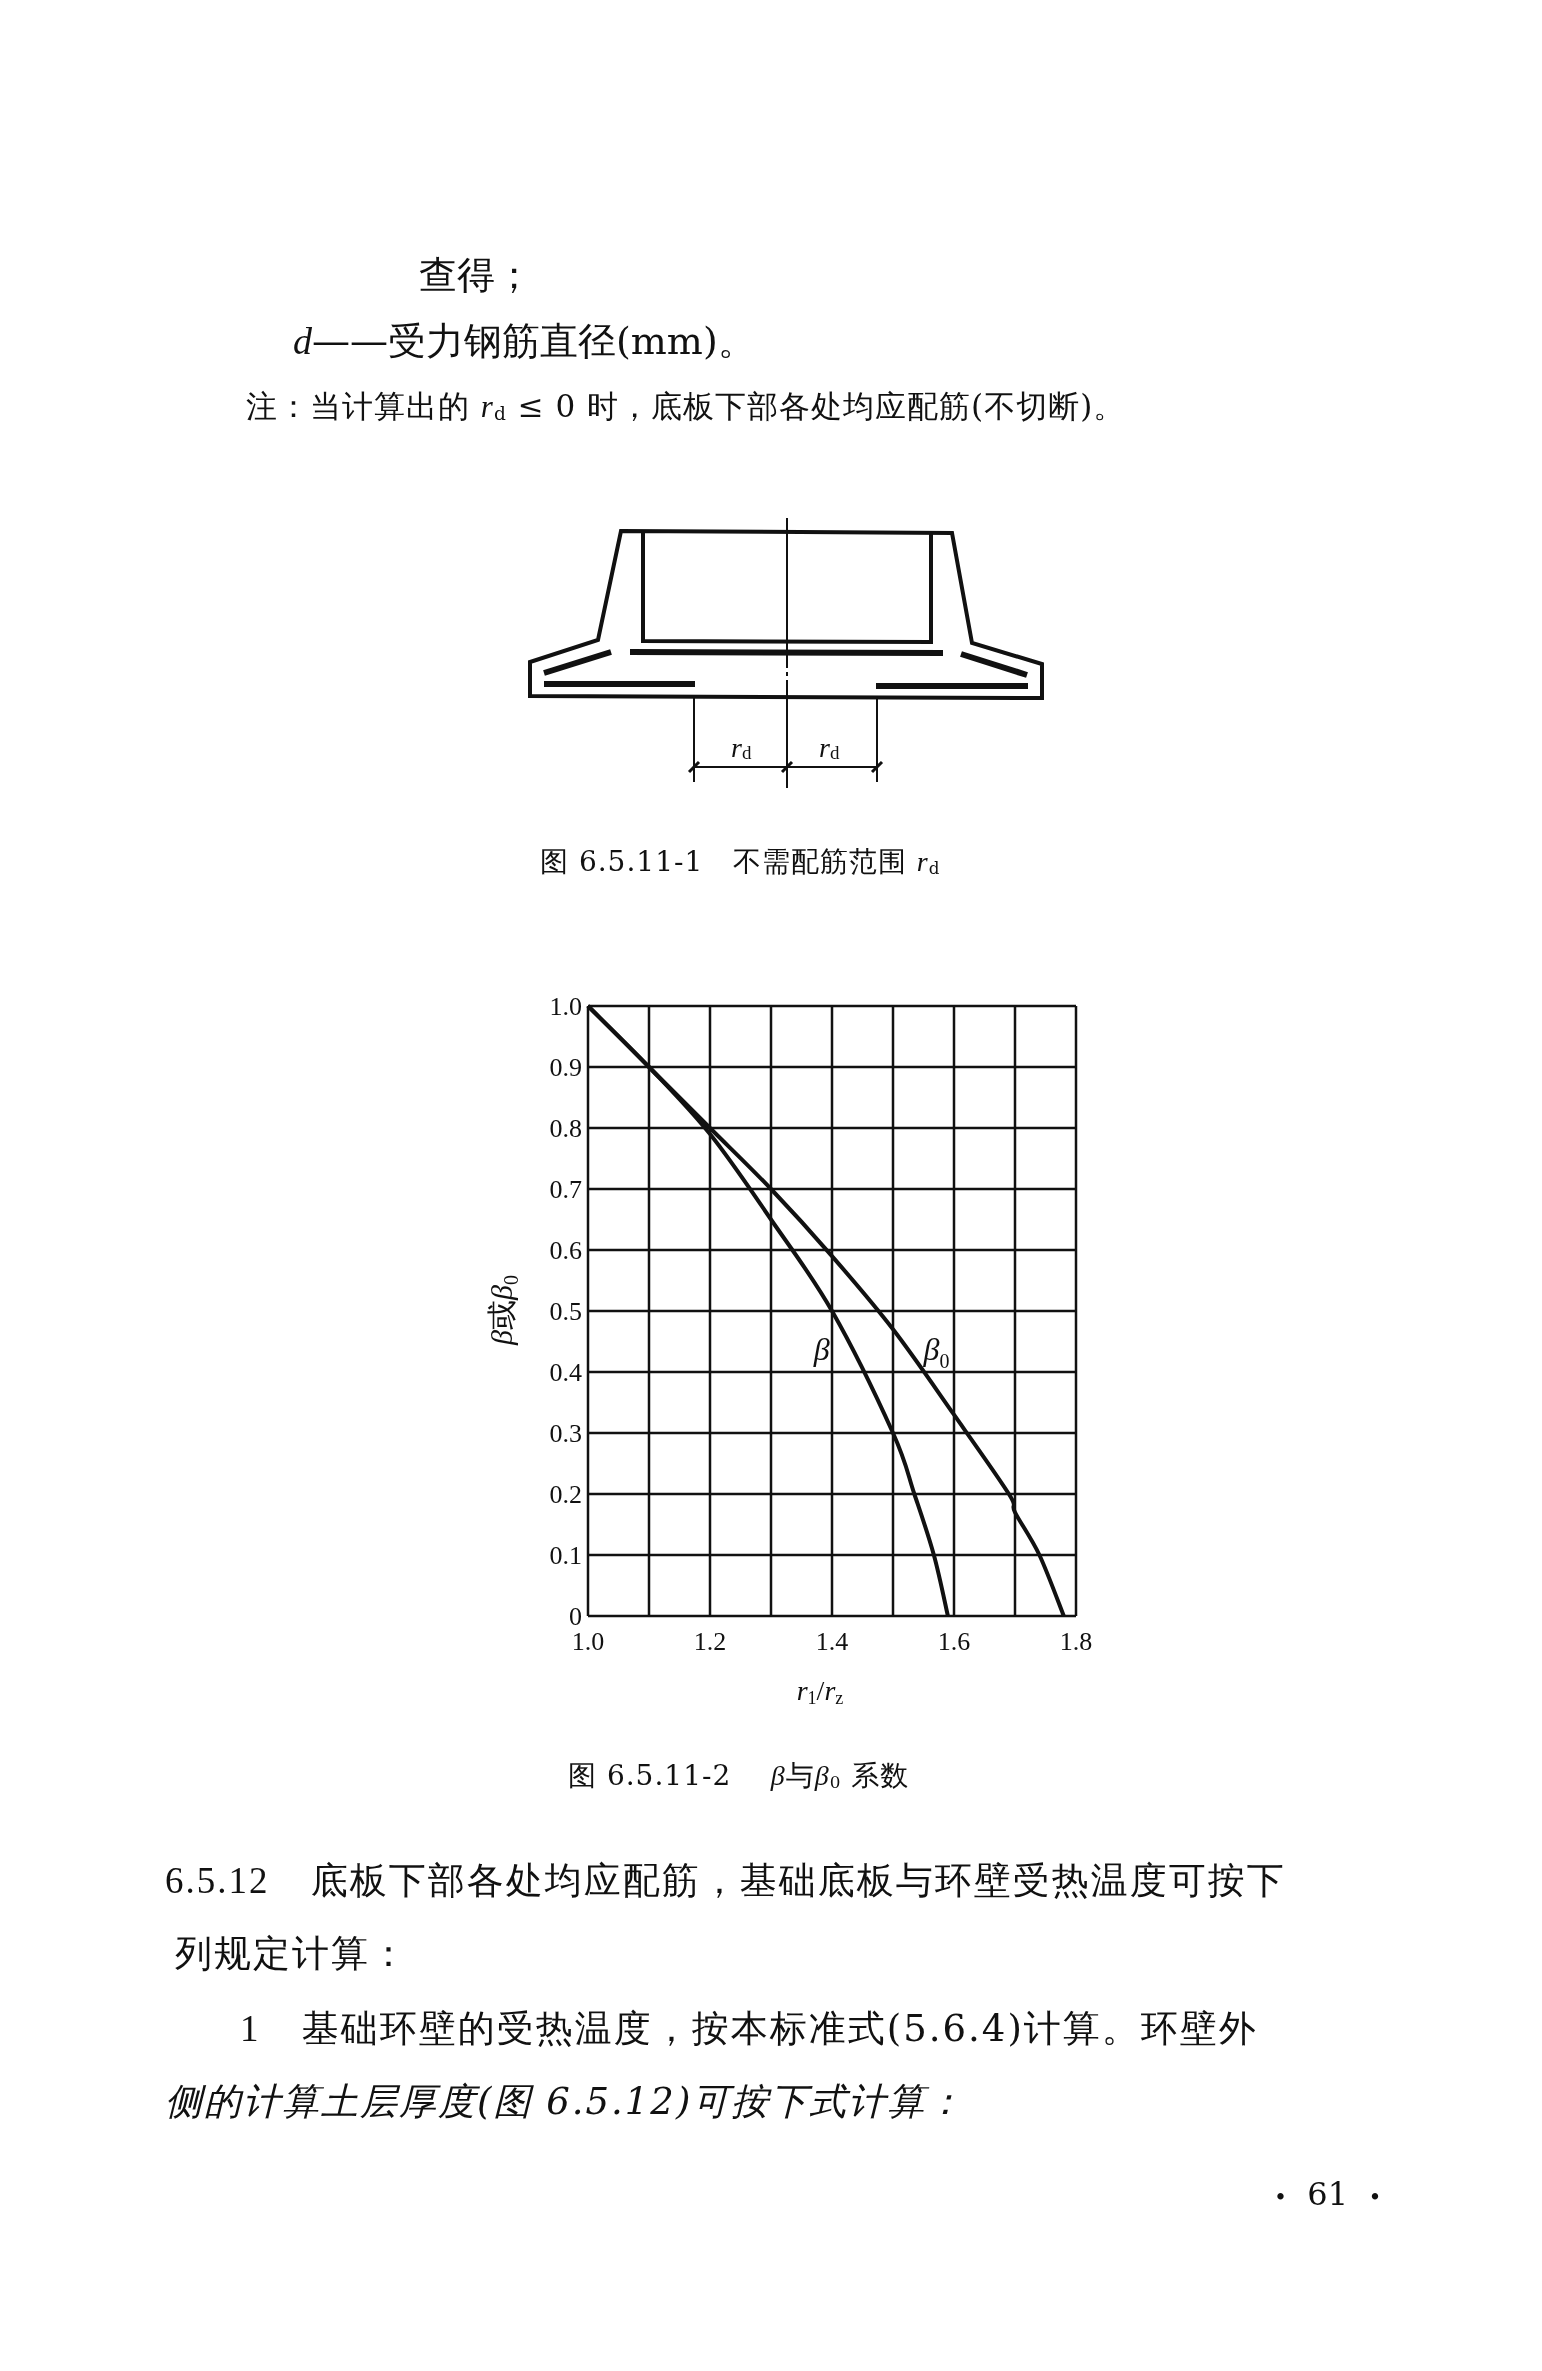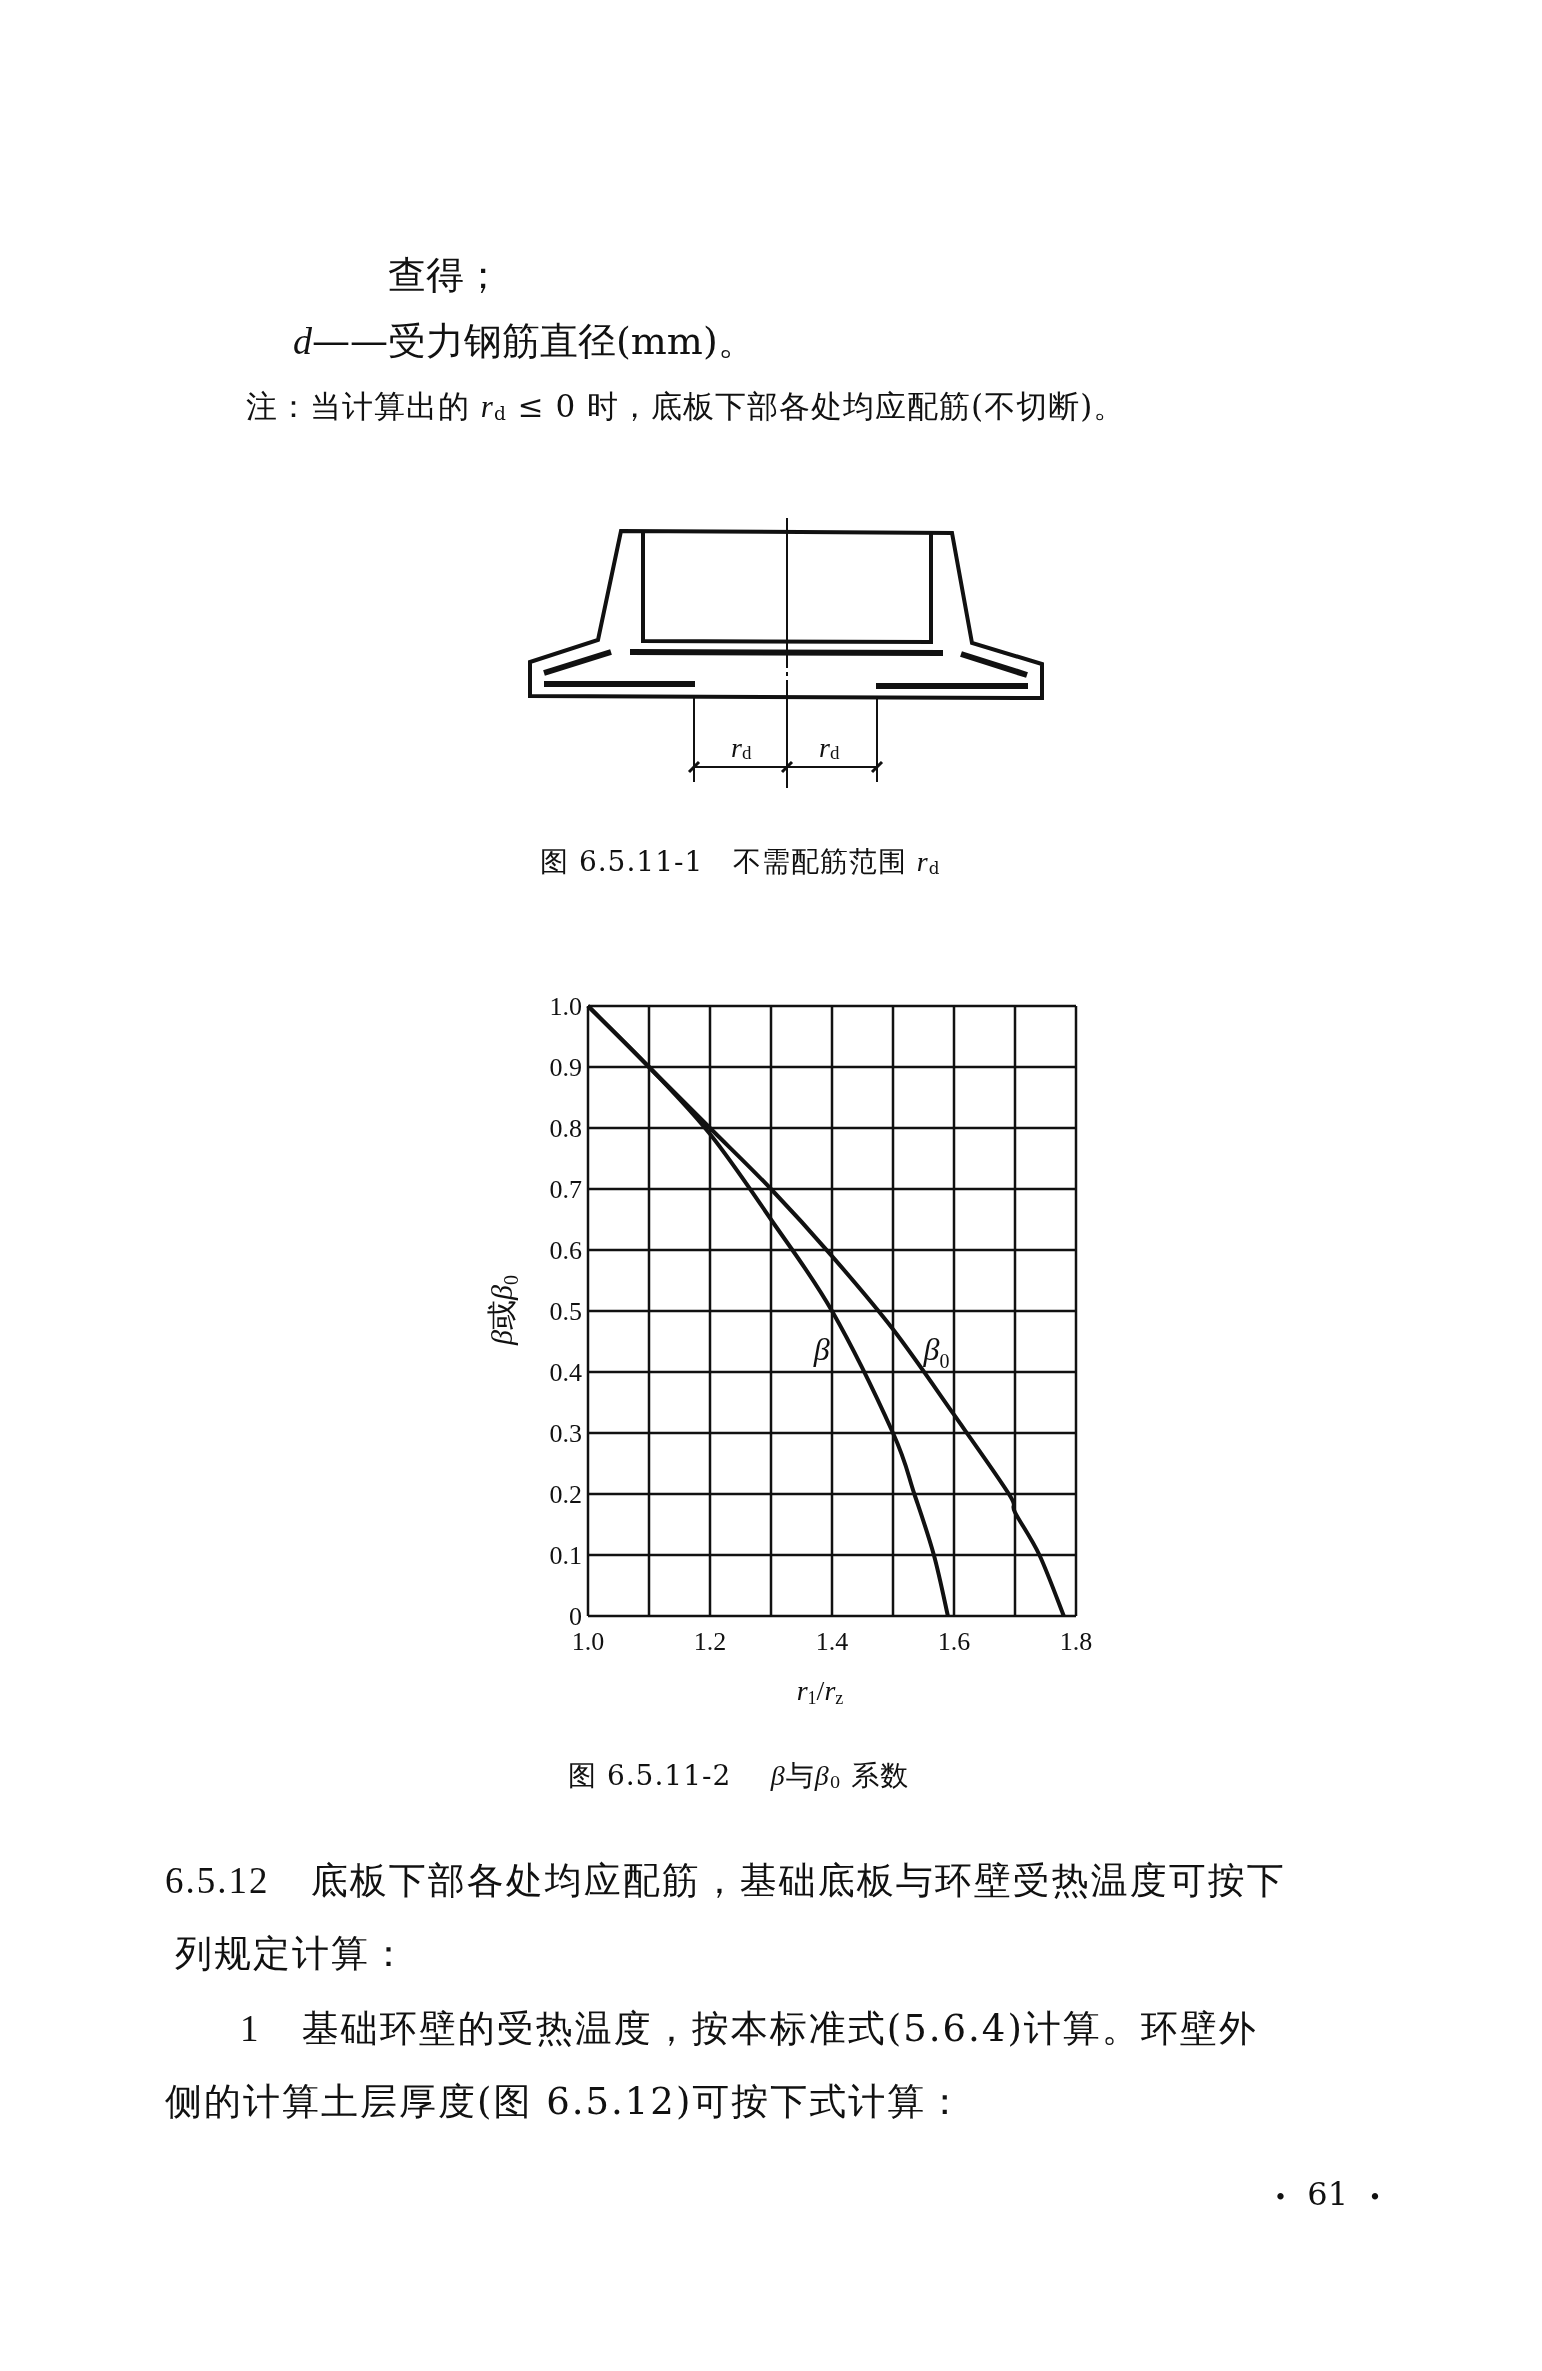--- a/index.html
+++ b/index.html
@@ -12,21 +12,21 @@
   .para { font-size: 37px; line-height: 1; letter-spacing: 2px; }
   .ital { font-style: italic; font-family: "Liberation Serif", "DejaVu Serif", serif; }
   .sub { font-size: 0.6em; vertical-align: -0.15em; font-style: normal; }
   .bold { font-weight: normal; font-family: "Liberation Serif", serif; }
   svg text { font-family: "Liberation Serif", "DejaVu Serif", serif; }
   .dot { font-size: 22px; }
 </style>
 </head>
 <body>
 
-<div class="abs big" style="left:388px; top:256px;text-align:right;">查得；</div>
+<div class="abs big" style="left:419px; top:256px;text-align:right;">查得；</div>
 
 <div class="abs big" style="left:293px; top:322px;">
   <span class="ital">d</span><span>——</span><span>受力钢筋直径(mm)。</span>
 </div>
 
 <div class="abs note" style="left:246px; top:391px;">
   <span>注：当计算出的 </span><span class="ital">r</span><span class="sub">d</span><span> ≤ 0 时，底板下部各处均应配筋(不切断)。</span>
 </div>
 
 <svg class="abs" style="left:0; top:0;" width="1542" height="820">
@@ -126,17 +126,17 @@
 </div>
 
 <div class="abs para" style="left:165px; top:1862px;">
   <span class="bold">6.5.12</span>&nbsp;&nbsp;&nbsp;<span>底板下部各处均应配筋，基础底板与环壁受热温度可按下</span>
 </div>
 <div class="abs para" style="left:175px; top:1935px;">列规定计算：</div>
 
 <div class="abs para" style="left:240px; top:2010px;">
   <span class="bold">1</span>&nbsp;&nbsp;&nbsp;<span>基础环壁的受热温度，按本标准式(5.6.4)计算。环壁外</span>
 </div>
-<div class="abs para" style="left:165px; top:2083px;">侧的计算土层厚度(图 6.5.12)可按下式计算：</div>
+<div class="abs para" style="left:165px; top:2083px;font-style:italic;">侧的计算土层厚度(图 6.5.12)可按下式计算：</div>
 
 <div class="abs" style="left:1250px; top:2175px; font-size:32px;margin-left:24px;">
   <span class="dot">•</span>&nbsp;&nbsp;<span>61</span>&nbsp;&nbsp;<span class="dot">•</span>
 </div>
 
 </body></html>

